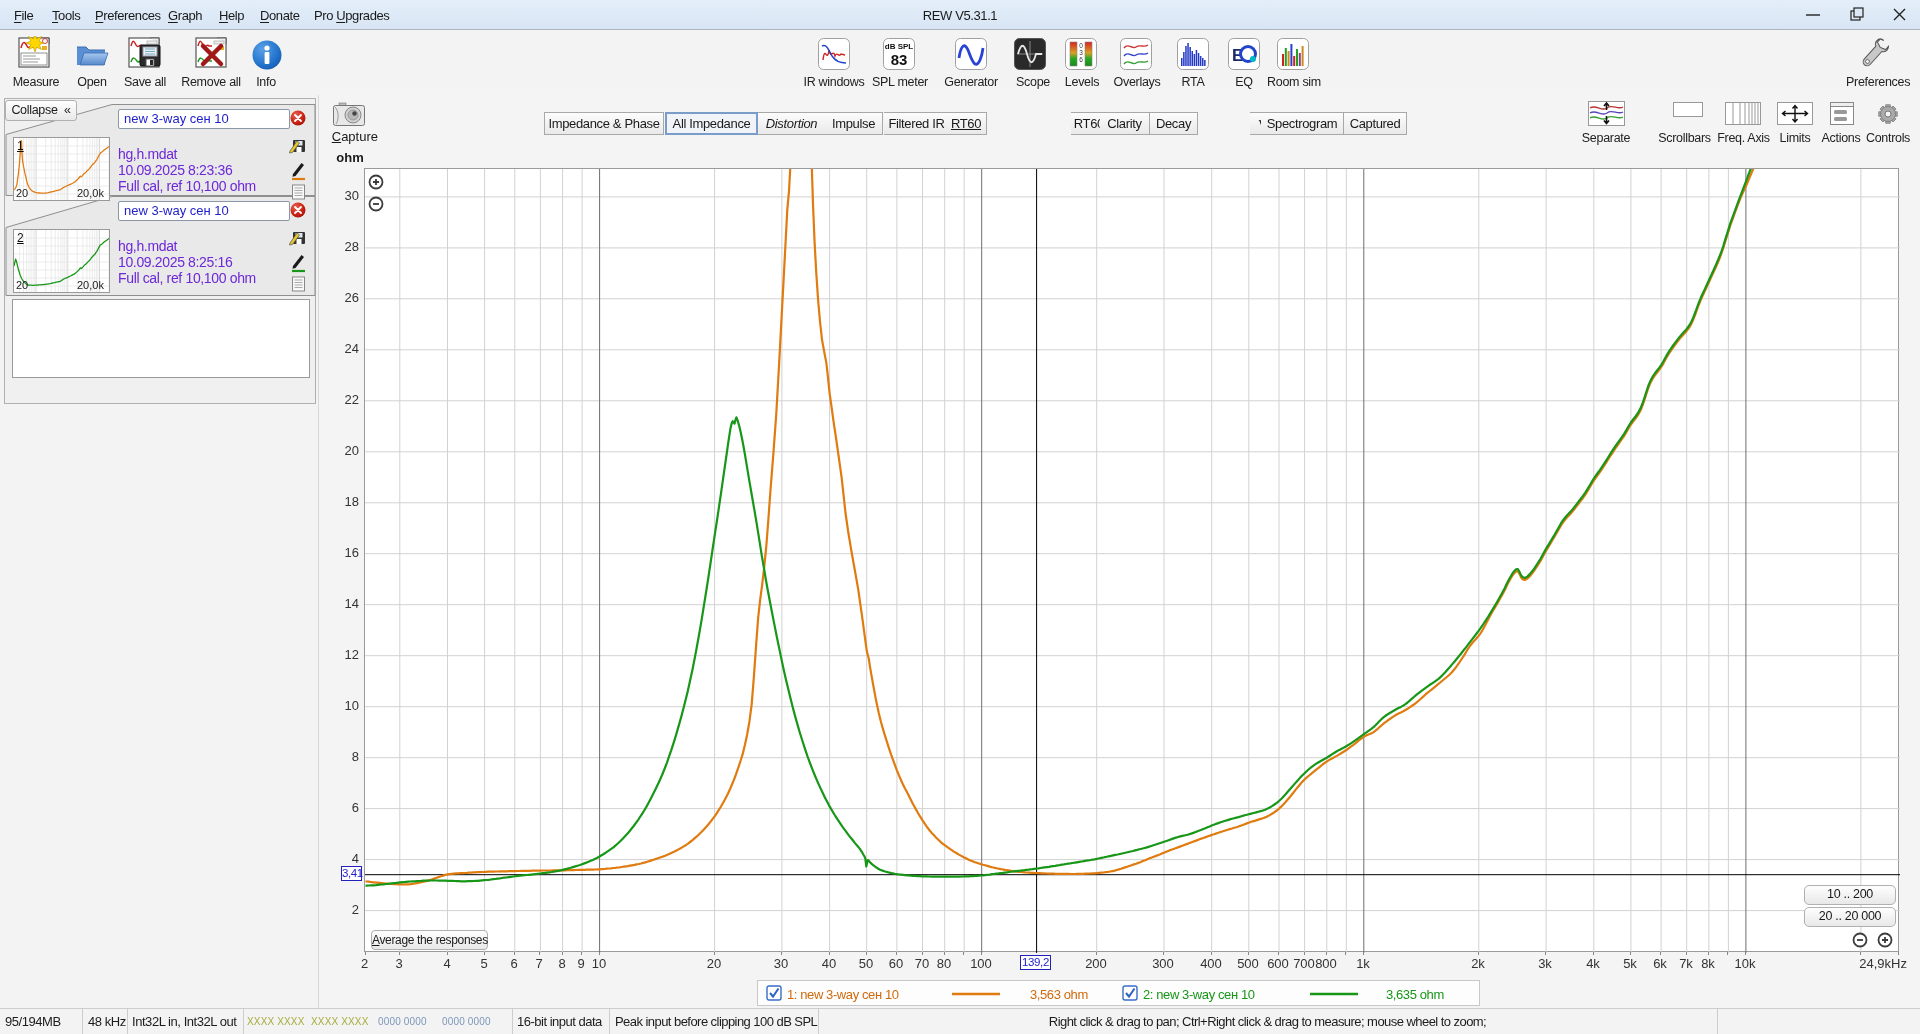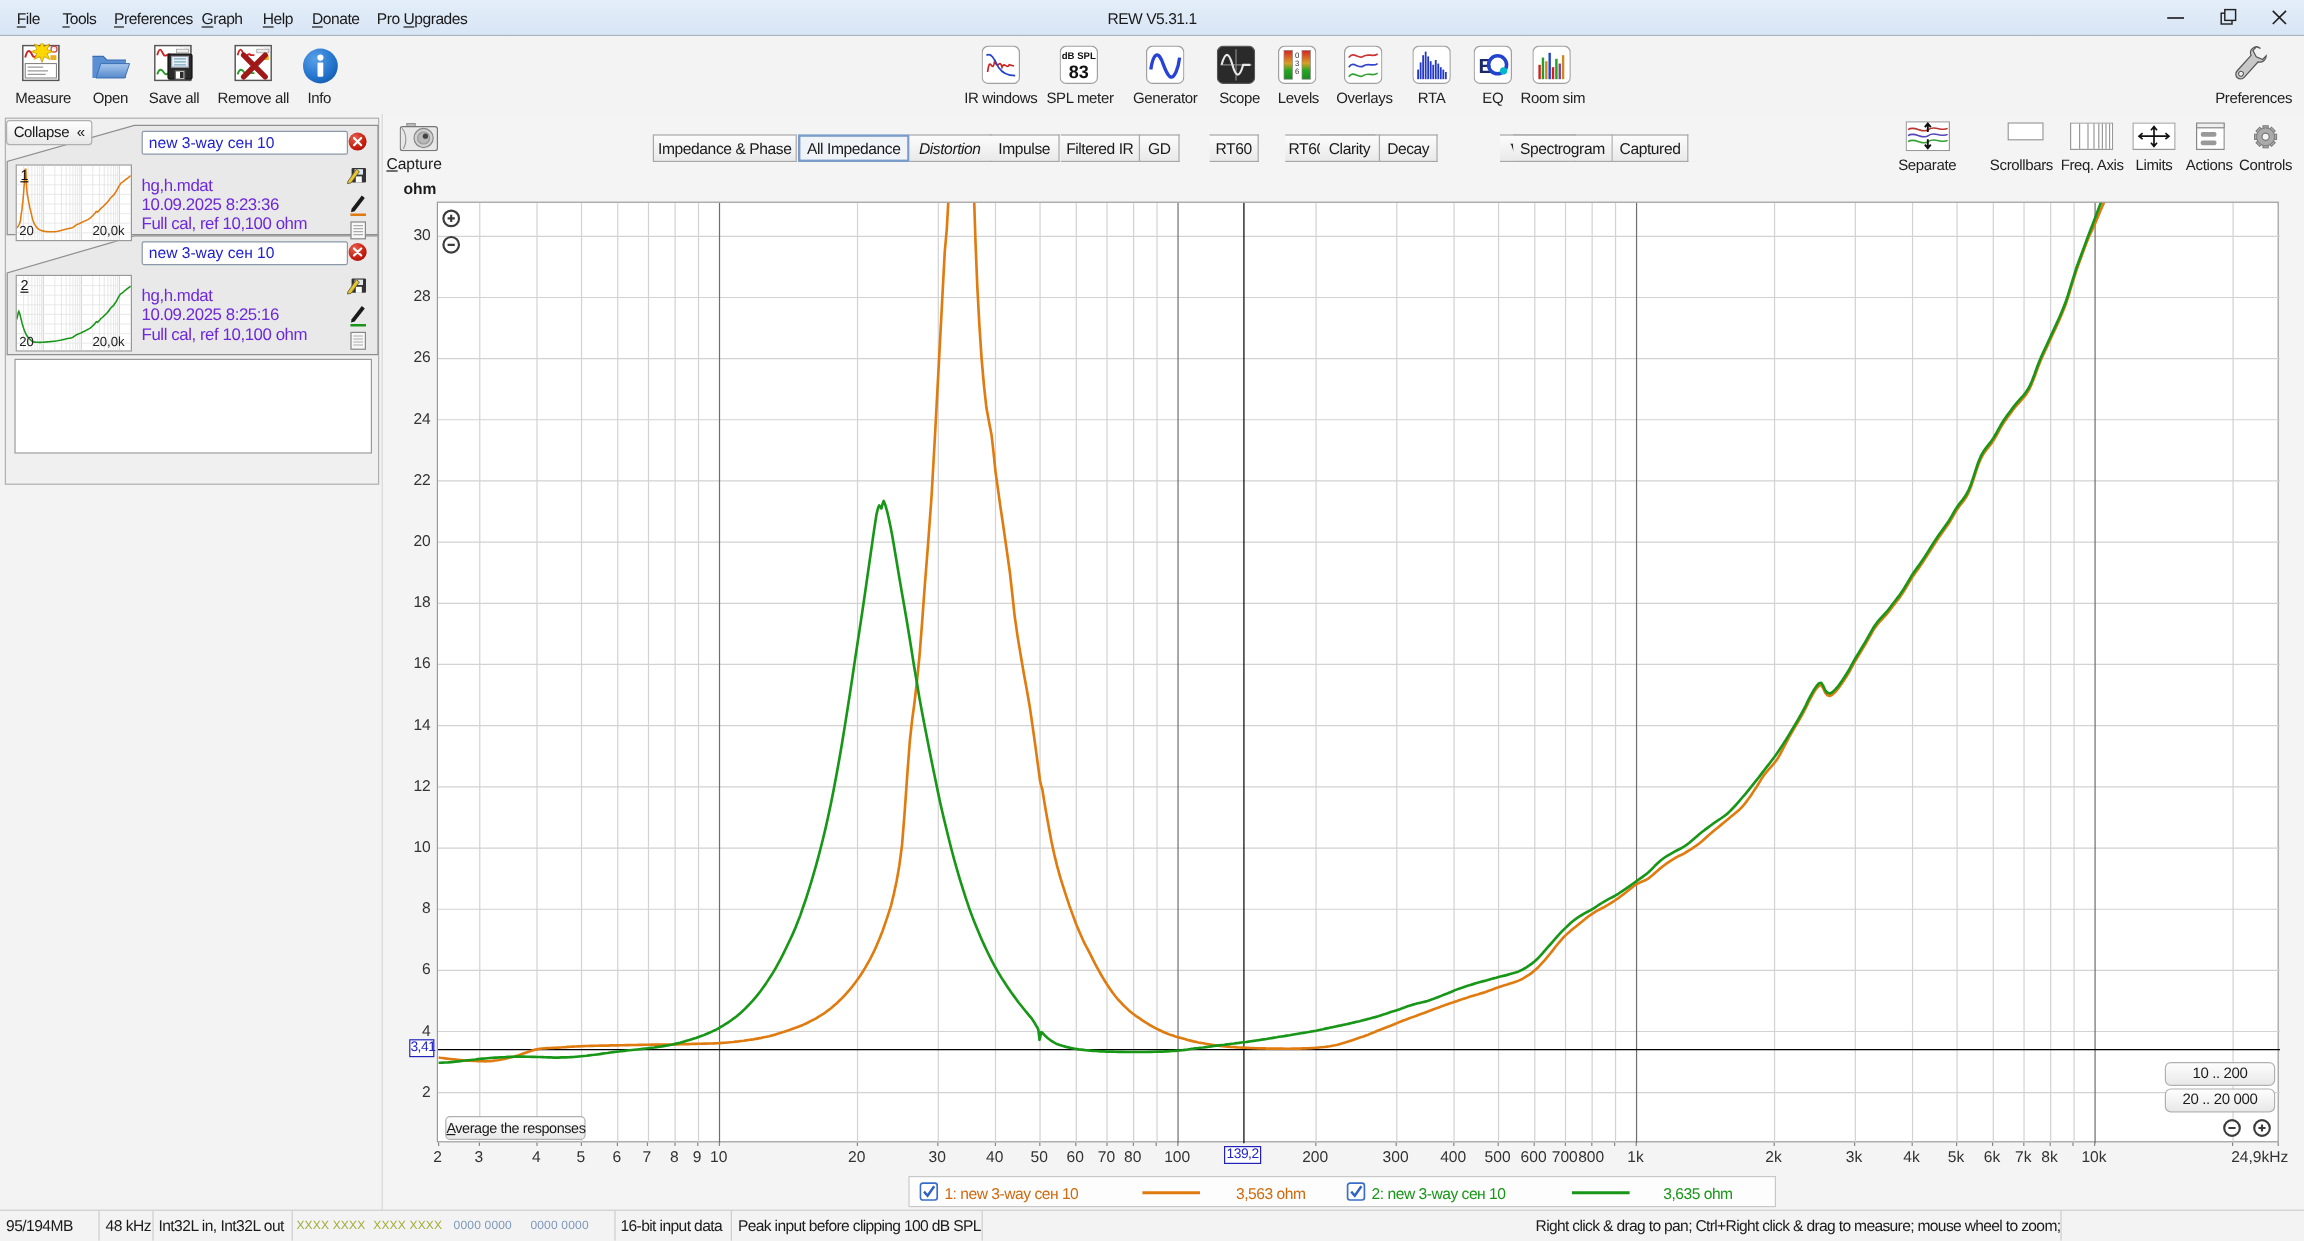--- a/index.html
+++ b/index.html
@@ -353,30 +353,30 @@
 <div class="abs" style="left:318px;top:95px;width:1602px;height:913px;background:#f4f4f4;border-left:1px solid #d8d8d8"></div>
 
 <svg class="abs" style="left:333px;top:102px" width="32" height="24">
 <rect x="6" y="1" width="7" height="3" fill="#bbb" stroke="#777" stroke-width="0.6"></rect>
 <rect x="0.5" y="3.5" width="31" height="20" rx="2" fill="#e8e8e8" stroke="#777"></rect>
 <path d="M2 5 C6 9 6 18 3 22" fill="none" stroke="#999" stroke-width="1"></path>
 <circle cx="20" cy="13" r="8" fill="#d0d0d0" stroke="#888"></circle>
 <circle cx="20" cy="13" r="5" fill="#b8b8b8" stroke="#999"></circle>
 <circle cx="21.5" cy="11.5" r="2.2" fill="#444"></circle>
 </svg>
-<div class="abs" style="left:322px;top:129px;width:56px;text-align:left;font-size:13px;color:#1a1a1a"><u>C</u>apture</div>
+<div class="abs" style="left:322px;top:129px;width:56px;text-align:right;font-size:13px;color:#1a1a1a"><u>C</u>apture</div>
 <div class="abs" style="left:322px;top:150px;width:56px;text-align:center;font-size:13px;font-weight:bold;color:#1a1a1a">ohm</div>
 
 <div class="tab" style="left:544px;width:120px;border-left:1px solid #a8a8a8;">Impedance &amp; Phase</div>
 <div class="tab" style="left:665px;width:93px;background:#f0f4f9;border:2px solid #7a9cc8;padding-top:2px;">All Impedance</div>
 <div class="tab" style="left:758px;width:68px;font-style:italic;">Distortion</div>
 <div class="tab" style="left:825px;width:58px;">Impulse</div>
 <div class="tab" style="left:884px;width:66px;">Filtered IR</div>
 <div class="tab" style="left:950px;width:33px;">GD</div>
-<div class="tab" style="left:1008px;width:41px;">RT60</div>
+<div class="tab" style="left:946px;width:41px;text-decoration:underline;">RT60</div>
 <div class="tab" style="left:1025px;width:75px;margin-left:46px;">RT60 Decay</div>
 <div class="tab" style="left:1100px;width:50px;">Clarity</div>
 <div class="tab" style="left:1150px;width:48px;">Decay</div>
 <div class="tab" style="left:1250px;width:63px;font-family:Liberation Serif, serif;">Waterfall</div>
 <div class="tab" style="left:1261px;width:83px;">Spectrogram</div>
 <div class="tab" style="left:1344px;width:63px;">Captured</div>
 
 <svg class="abs" style="left:1588px;top:101px" width="37" height="25">
 <rect x="0.5" y="0.5" width="36" height="24" fill="#fff" stroke="#999"></rect>
 <path d="M2 7 C8 3 14 11 19 7 C24 3 30 9 35 6" fill="none" stroke="#bb3333" stroke-width="1.3"></path>
@@ -615,20 +615,20 @@
 <div class="abs" style="left:0;top:1008px;width:1920px;height:26px;background:#f3f3f3;border-top:1px solid #cdcdcd"></div>
 <div class="sbtext" style="left:5px">95/194MB</div>
 <div class="sbtext" style="left:88px">48 kHz</div>
 <div class="sbtext" style="left:132px">Int32L in, Int32L out</div>
 <div class="sbtext" style="left:247px;top:1016px;font-size:10px;letter-spacing:0.15px;color:#a3ad3a">XXXX XXXX</div>
 <div class="sbtext" style="left:311px;top:1016px;font-size:10px;letter-spacing:0.15px;color:#a3ad3a">XXXX XXXX</div>
 <div class="sbtext" style="left:378px;top:1016px;font-size:10px;letter-spacing:0.15px;color:#7b97bb">0000 0000</div>
 <div class="sbtext" style="left:442px;top:1016px;font-size:10px;letter-spacing:0.15px;color:#7b97bb">0000 0000</div>
 <div class="sbtext" style="left:517px;letter-spacing:-0.5px">16-bit input data</div>
 <div class="sbtext" style="left:615px;letter-spacing:-0.55px">Peak input before clipping 100 dB SPL</div>
-<div class="sbtext" style="left:818px;width:899px;text-align:right;letter-spacing:-0.55px">Right click &amp; drag to pan; Ctrl+Right click &amp; drag to measure; mouse wheel to zoom;</div>
+<div class="sbtext" style="left:818px;width:899px;text-align:center;letter-spacing:-0.55px">Right click &amp; drag to pan; Ctrl+Right click &amp; drag to measure; mouse wheel to zoom;</div>
 <div class="sbdiv" style="left:82px"></div>
 <div class="sbdiv" style="left:127px"></div>
 <div class="sbdiv" style="left:243px"></div>
 <div class="sbdiv" style="left:512px"></div>
 <div class="sbdiv" style="left:609px"></div>
 <div class="sbdiv" style="left:818px"></div>
 <div class="sbdiv" style="left:1717px"></div>
 
 </body></html>

